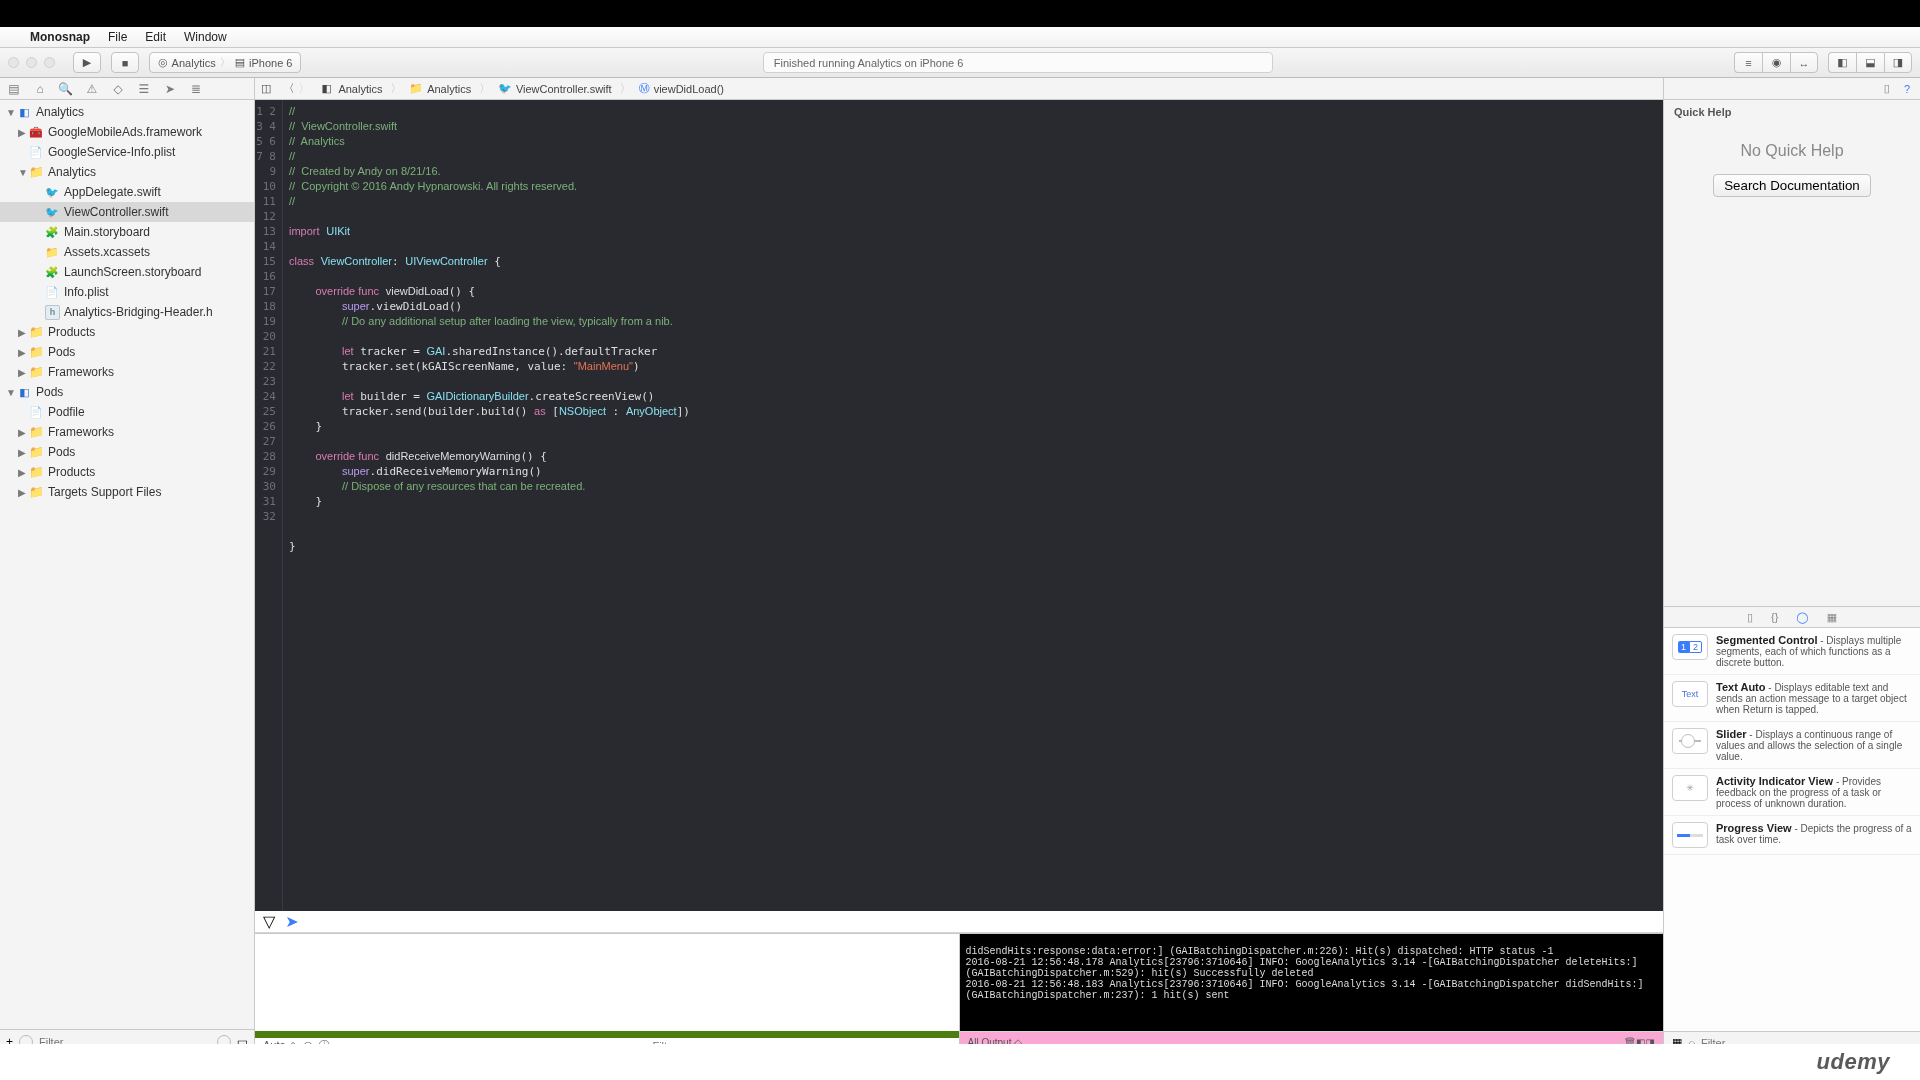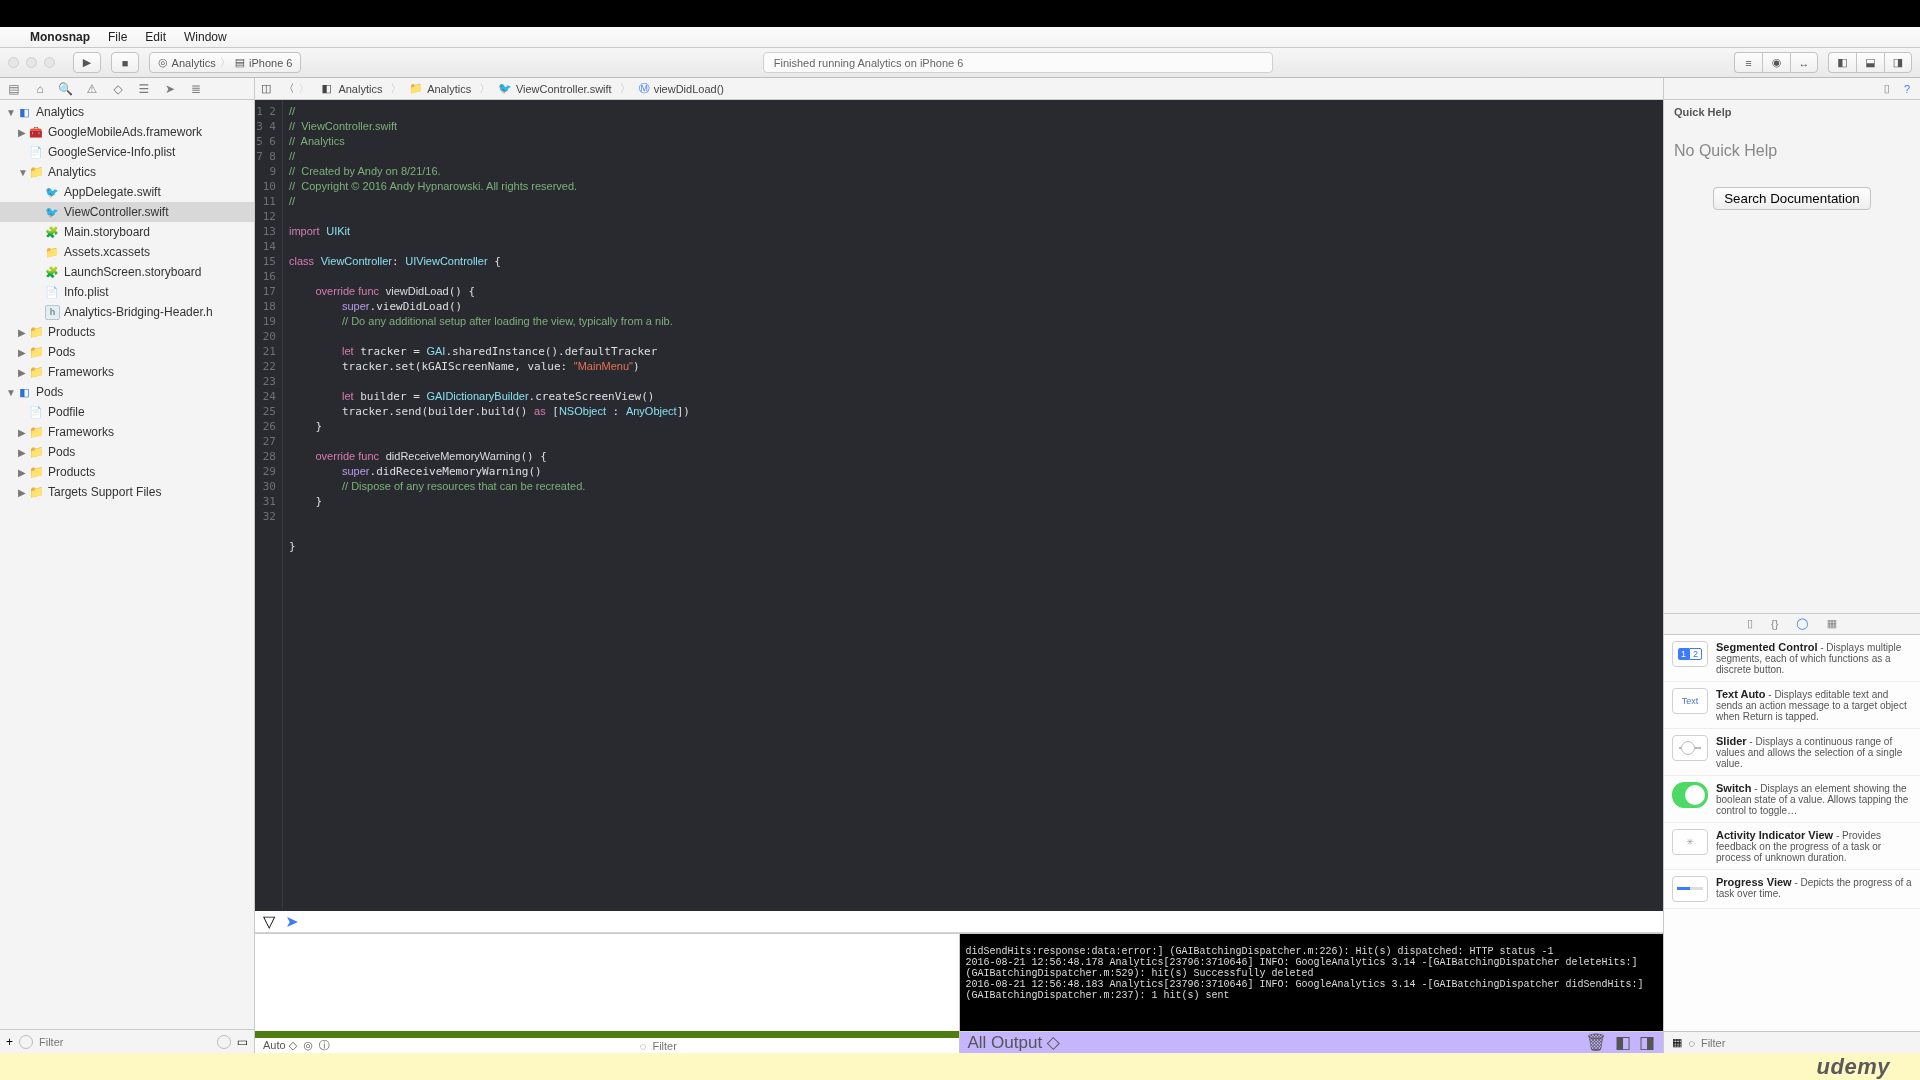--- a/index.html
+++ b/index.html
@@ -1,18 +1,18 @@
 <!DOCTYPE html>
 <html><head>
 <meta charset="utf-8">
 <style>
 * { margin: 0; padding: 0; box-sizing: border-box; font-family: -apple-system, "Helvetica Neue", Arial, sans-serif; }
 body { background: #000; width: 1920px; height: 1080px; overflow: hidden; }
 .letterbox-top { height: 27px; background: #000; }
-.letterbox-bottom { position: absolute; bottom: 0; left: 0; right: 0; height: 27px; background: #fef9c3; display: flex; justify-content: flex-end; align-items: center; padding-right: 30px; color: #5a5a5a; font-size: 22px; font-style: italic; font-weight: 600; letter-spacing: .5px; }
+.letterbox-bottom { position: absolute; bottom: 0; left: 0; right: 0; height: 36px; background: #ffffff; display: flex; justify-content: flex-end; align-items: center; padding-right: 30px; color: #5a5a5a; font-size: 22px; font-style: italic; font-weight: 600; letter-spacing: .5px; }
 .app { position: absolute; top: 27px; left: 0; right: 0; bottom: 27px; background: #ececec; display: flex; flex-direction: column; }
 
 
 .menubar { height: 21px; background: linear-gradient(#fdfdfd,#f3f3f3); border-bottom: 1px solid #c9c9c9; display: flex; align-items: center; font-size: 12px; color: #222; gap: 18px; padding-left: 12px; }
 .menubar .apple { font-size: 13px; }
 .menubar .appname { font-weight: 600; }
 
 
 .toolbar { height: 30px; background: linear-gradient(#f6f6f6,#e9e9e9); border-bottom: 1px solid #bcbcbc; display: flex; align-items: center; padding: 0 8px; gap: 10px; font-size: 11px; color: #444; }
 .traffic { display: flex; gap: 7px; margin-right: 8px; }
@@ -73,29 +73,29 @@
 .c-fn { color: #dedfe0; }
 
 .debugwrap { height: 120px; display: flex; border-top: 1px solid #c9c9c9; }
 .debugbar { height: 22px; background: #fff; border-bottom: 1px solid #d5d5d5; display: flex; align-items: center; padding: 0 8px; gap: 10px; }
 .vars { flex: 1; background: #fff; display: flex; flex-direction: column; border-right: 1px solid #c9c9c9; }
 .vars-body { flex: 1; }
 .vars-foot { height: 22px; border-top: 7px solid #4d7c0f; display: flex; align-items: center; padding: 0 8px; gap: 6px; font-size: 11px; color: #555; }
 .vars-foot input { border: none; outline: none; font-size: 11px; flex: 1; }
 .console { flex: 1; background: #000; color: #ddd; font-family: Menlo, Consolas, monospace; font-size: 10px; display: flex; flex-direction: column; }
 .console-body { flex: 1; padding: 12px 6px; white-space: pre-wrap; overflow: auto; line-height: 11px; font-family: Liberation Mono, monospace; }
-.console-foot { height: 22px; background: #c4b5fd; border-top: 1px solid #d5d5d5; display: flex; align-items: center; padding: 0 8px; font-size: 17px; color: #555; gap: 8px; }
+.console-foot { height: 22px; background: #f9a8d4; border-top: 1px solid #d5d5d5; display: flex; align-items: center; padding: 0 8px; font-size: 10px; color: #555; }
 .console-foot .sp { flex: 1; }
 
 
 .inspect { width: 256px; background: #f4f4f4; display: flex; flex-direction: column; font-size: 11px; }
 .insp-tabs { height: 22px; border-bottom: 1px solid #c9c9c9; display: flex; align-items: center; justify-content: flex-end; gap: 14px; padding: 0 10px; color: #888; }
 .qh { padding: 6px 10px; }
 .qh-title { font-weight: 600; color: #555; margin-bottom: 24px; }
-.qh-none { text-align: left; color: #888; font-size: 16px; margin-bottom: 27px; }
+.qh-none { text-align: center; color: #888; font-size: 16px; margin-bottom: 14px; }
 .qh-btn { display: block; margin: 0 auto; background: linear-gradient(#fdfdfd,#eee); border: 1px solid #c3c3c3; border-radius: 4px; padding: 3px 10px; }
 .lib-tabs { height: 22px; border-top: 1px solid #c9c9c9; border-bottom: 1px solid #c9c9c9; display: flex; align-items: center; justify-content: center; gap: 18px; color: #888; }
 .lib { flex: 1; overflow: auto; background: #fdfdfd; }
 .libitem { display: flex; padding: 6px 8px; gap: 8px; border-bottom: 1px solid #eee; }
 .libicon { width: 36px; height: 26px; border: 1px solid #d0d0d0; border-radius: 4px; display: flex; align-items: center; justify-content: center; font-size: 9px; color: #4a72d8; background: #fff; flex-shrink: 0; }
 .libicon.seg { font-size: 9px; }
 .libicon.seg span:first-child { background: #3b7cff; color:#fff; padding:1px 3px; border-radius: 2px 0 0 2px; }
 .libicon.seg span:last-child { border:1px solid #3b7cff; padding:0 3px; border-radius: 0 2px 2px 0; }
 .libicon.slider::before { content: ""; width: 22px; height: 2px; background: #bbb; position: relative; }
 .libicon.slider { position: relative; }
@@ -439,24 +439,20 @@
           </div>
           <div class="libitem">
             <div class="libicon">Text</div>
             <div class="libtxt"><b>Text Auto</b> - Displays editable text and sends an action message to a target object when Return is tapped.</div>
           </div>
           <div class="libitem">
             <div class="libicon slider"></div>
             <div class="libtxt"><b>Slider</b> - Displays a continuous range of values and allows the selection of a single value.</div>
           </div>
           <div class="libitem">
-            <div class="libicon switch"></div>
-            <div class="libtxt"><b>Switch</b> - Displays an element showing the boolean state of a value. Allows tapping the control to toggle…</div>
-          </div>
-          <div class="libitem">
             <div class="libicon spinner">✳</div>
             <div class="libtxt"><b>Activity Indicator View</b> - Provides feedback on the progress of a task or process of unknown duration.</div>
           </div>
           <div class="libitem">
             <div class="libicon progress"></div>
             <div class="libtxt"><b>Progress View</b> - Depicts the progress of a task over time.</div>
           </div>
         </div>
       <div class="insp-foot">
         <span>▦</span>

